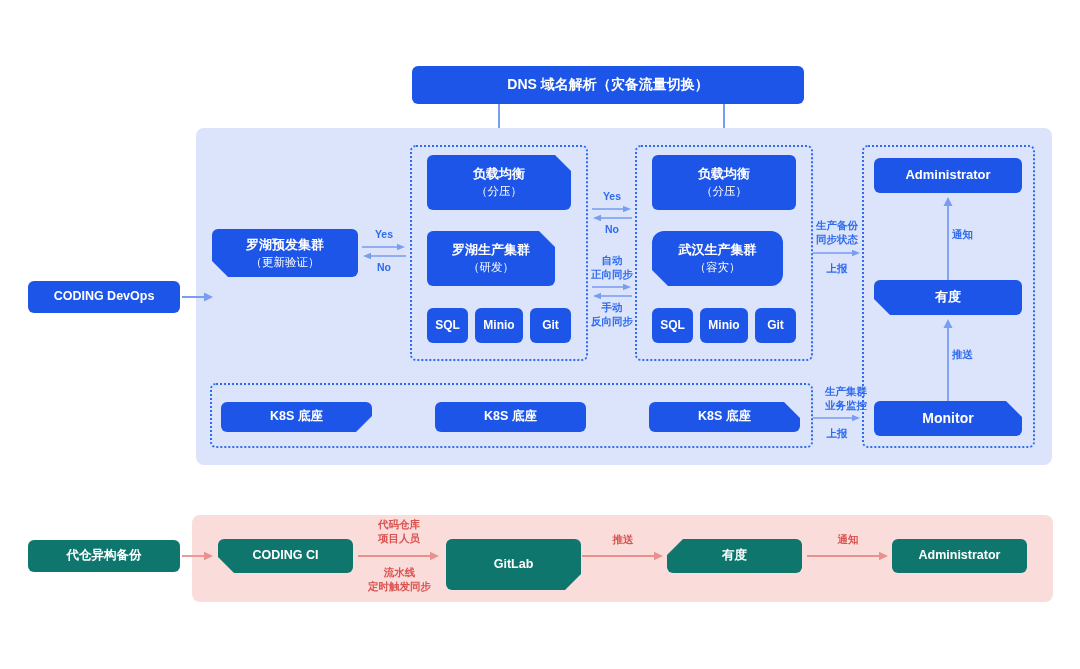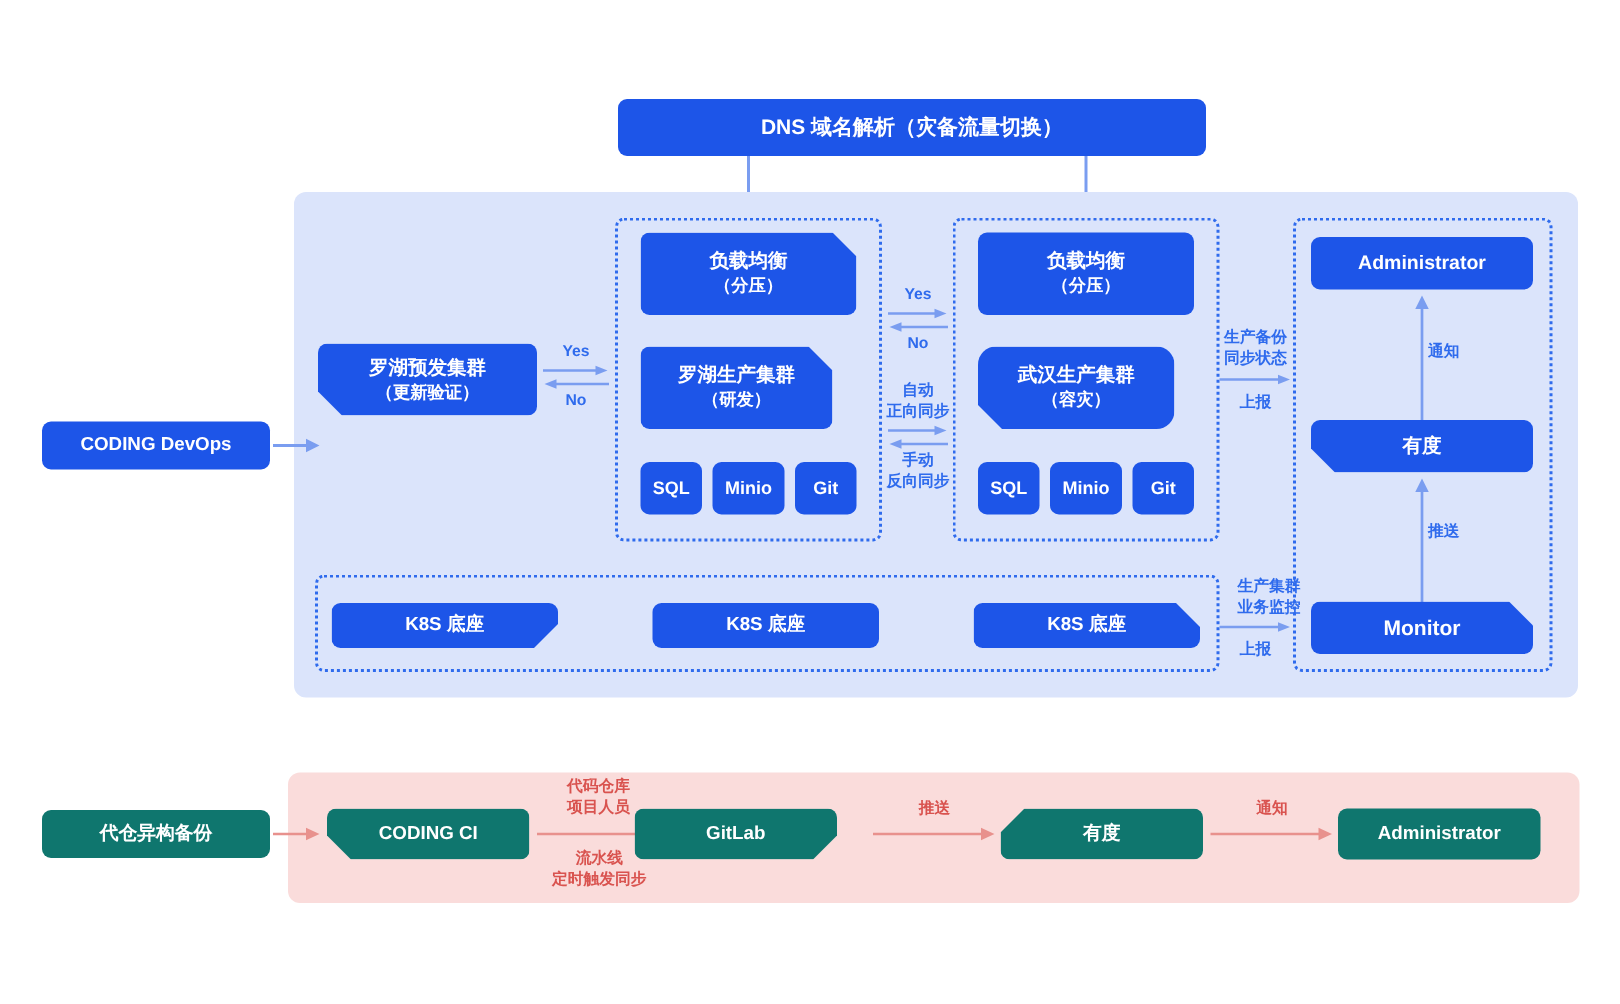--- a/index.html
+++ b/index.html
@@ -41,21 +41,21 @@
     justify-content: center;
     color: #ffffff;
     font-weight: bold;
     text-align: center;
     line-height: 1.25;
     border-radius: 6px;
   }
   .node.blue { background: #1d55e8; }
   .node.red  { background: #0f766e; }
 
-  .node .sub { font-size: 11.5px; font-weight: bold; margin-top: 2px; }
+  .node .sub { font-size: 11.5px; font-weight: normal; margin-top: 2px; }
 
   
   .cut-tr { border-radius: 6px; clip-path: polygon(0 0, calc(100% - 16px) 0, 100% 16px, 100% 100%, 0 100%); }
   .cut-tl { border-radius: 6px; clip-path: polygon(16px 0, 100% 0, 100% 100%, 0 100%, 0 16px); }
   .cut-bl { border-radius: 6px; clip-path: polygon(0 0, 100% 0, 100% 100%, 16px 100%, 0 calc(100% - 16px)); }
   .cut-br { border-radius: 6px; clip-path: polygon(0 0, 100% 0, 100% calc(100% - 16px), calc(100% - 16px) 100%, 0 100%); }
 
   
   .arrow { position: absolute; }
   .arrow svg { display: block; overflow: visible; }
@@ -284,21 +284,21 @@
     <svg width="82" height="14" viewBox="0 0 82 14">
       <line x1="0" y1="7" x2="74" y2="7" stroke="#e8918d" stroke-width="1.8"></line>
       <polygon points="81,7 72,2.8 72,11.2" fill="#e8918d"></polygon>
     </svg>
   </div>
   <div class="elabel red-lab" style="left:358px; top:518px; width:82px;">代码仓库
 项目人员</div>
   <div class="elabel red-lab" style="left:352px; top:566px; width:95px;">流水线
 定时触发同步</div>
 
-  <div class="node red cut-br" style="left:423px; top:539px; width:135px; height:34px; font-size:12.5px;">
+  <div class="node red cut-br" style="left:446px; top:539px; width:135px; height:51px; font-size:12.5px;">
     <span>GitLab</span>
   </div>
 
   <div class="arrow" style="left:582px; top:549px;">
     <svg width="82" height="14" viewBox="0 0 82 14">
       <line x1="0" y1="7" x2="74" y2="7" stroke="#e8918d" stroke-width="1.8"></line>
       <polygon points="81,7 72,2.8 72,11.2" fill="#e8918d"></polygon>
     </svg>
   </div>
   <div class="elabel red-lab" style="left:582px; top:533px; width:82px;">推送</div>

